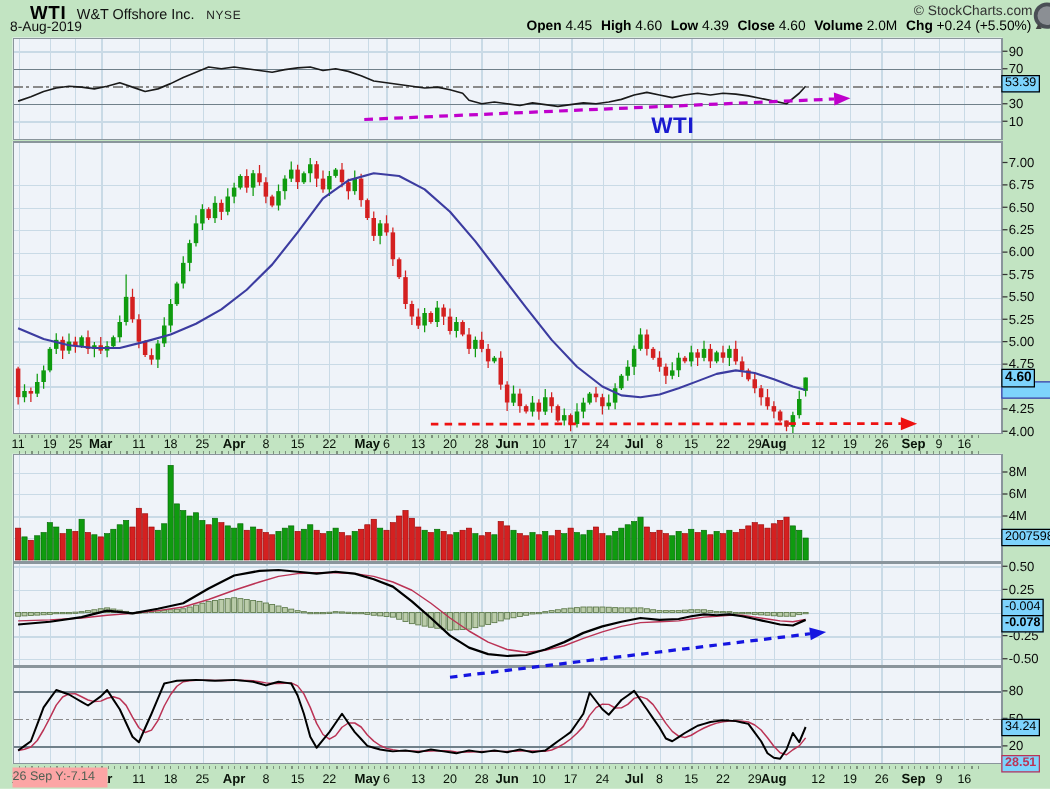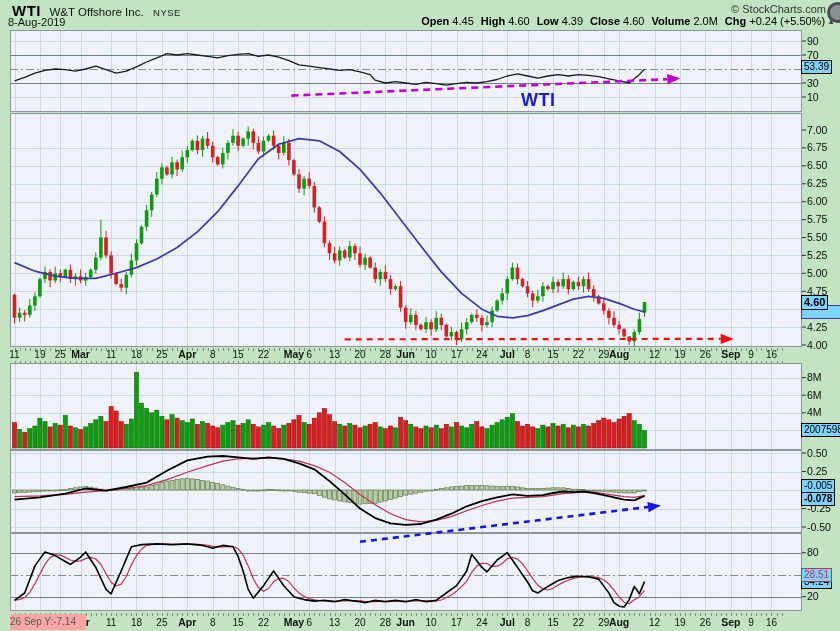--- a/index.html
+++ b/index.html
@@ -1,17 +1,17 @@
 <!DOCTYPE html>
 <html><head>
 <meta charset="utf-8">
 <style>
   html,body{margin:0;padding:0;}
   #app{position:relative;width:840px;height:631px;background:#c2e4c2;font-family:"Liberation Sans","DejaVu Sans",sans-serif;overflow:hidden;}
-  .hrow1{position:absolute;left:12px;top:2px;white-space:nowrap;z-index:4;}
+  .hrow1{position:absolute;left:24px;top:2px;white-space:nowrap;z-index:4;}
   .sym{font-size:15px;font-weight:bold;color:#000;letter-spacing:0.5px;}
   .cname{font-size:11.5px;color:#111;margin-left:4px;}
   .exch{font-size:9.5px;color:#222;margin-left:5px;letter-spacing:0.5px;}
   .copyright{position:absolute;top:3px;right:14px;font-size:11px;color:#333;z-index:4;}
   .seal{position:absolute;left:827px;top:2px;width:15px;height:15px;border:3px solid #4a4f55;border-radius:50%;background:#8b8f94;z-index:4;}
   .hdate{position:absolute;left:8px;top:16px;font-size:11px;color:#111;z-index:4;}
   .quote{position:absolute;top:15px;right:5px;white-space:nowrap;z-index:4;font-size:11px;color:#000;}
   .ql{font-weight:bold;margin-left:7px;}
   .qv{margin-left:3px;}
   .chg-arrow{font-size:8px;color:#444;margin-left:2px;vertical-align:1px;}
@@ -1367,19 +1367,19 @@
         <polygon points="733.7,338.9 720.7,344.1 720.7,333.7" fill="#ee1111"></polygon>
         <line x1="360.0" y1="541.8" x2="648.0" y2="507.0" stroke="#1515e0" stroke-width="2.6" stroke-dasharray="6 5"></line>
         <polygon points="660.9,505.5 648.6,512.2 647.4,501.9" fill="#1515e0"></polygon>
       </svg></div>
   <div class="wti">WTI</div>
   <div id="callouts">
       <div class="callout" style="top: 60px; border-color: rgb(0, 0, 0); color: rgb(0, 0, 0);">53.39</div>
       <div class="callout" style="top: 305px; border-color: rgb(60, 60, 160); color: rgb(60, 60, 160); padding-left: 46px;">4.51</div>
       <div class="callout bold" style="top: 295px; border-color: rgb(0, 0, 0); color: rgb(0, 0, 0);">4.60</div>
       <div class="callout" style="top: 423px; border-color: rgb(0, 0, 0); color: rgb(0, 0, 0);">2007598</div>
-      <div class="callout" style="top: 479px; border-color: rgb(0, 0, 0); color: rgb(0, 0, 0);">-0.005</div>
+      <div class="callout" style="top: 479px; border-color: rgb(0, 0, 0); color: rgb(0, 0, 0);">-0.004</div>
       <div class="callout" style="top: 492px; border-color: rgb(0, 0, 0); color: rgb(0, 0, 0); font-weight: bold;">-0.078</div>
       <div class="callout" style="top: 575px; border-color: rgb(0, 0, 0); color: rgb(0, 0, 0);">34.24</div>
-      <div class="callout" style="top: 568px; border-color: rgb(187, 51, 85); color: rgb(187, 51, 85);">28.51</div>
+      <div class="callout" style="top: 604px; border-color: rgb(187, 51, 85); color: rgb(187, 51, 85); font-weight: bold;">28.51</div>
     </div>
   <div class="readout">26 Sep Y:-7.14</div>
 </div>
 
 </body></html>

